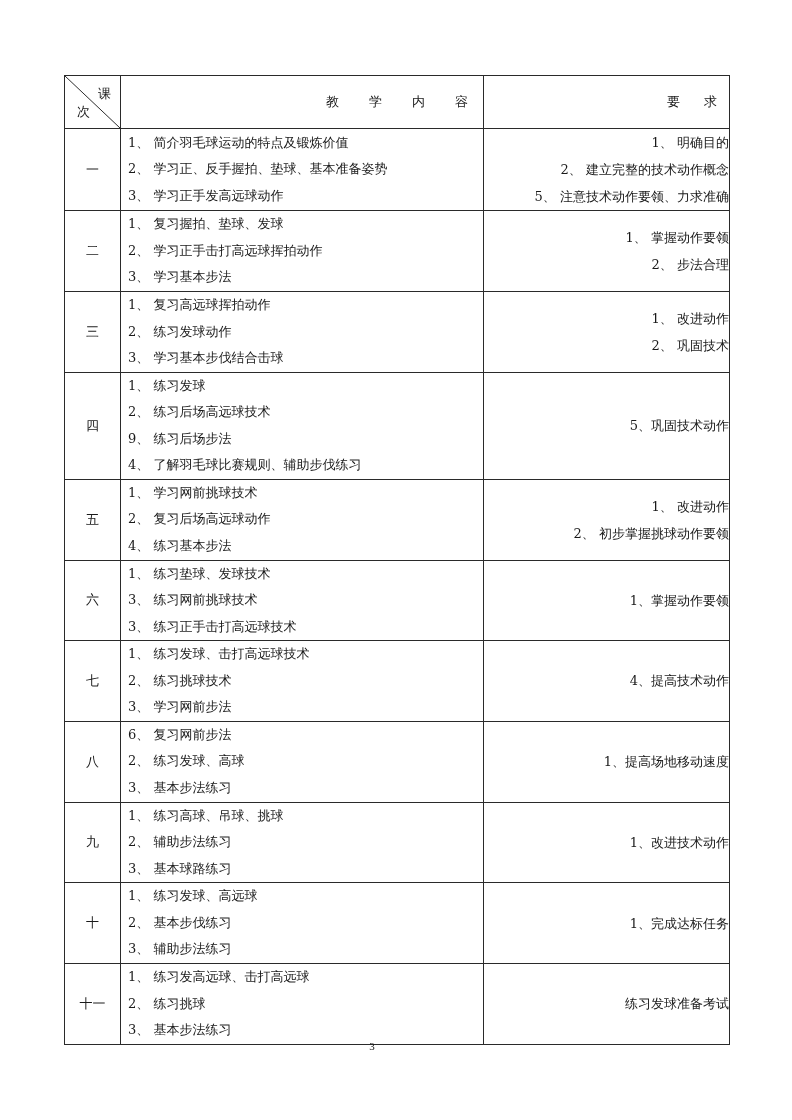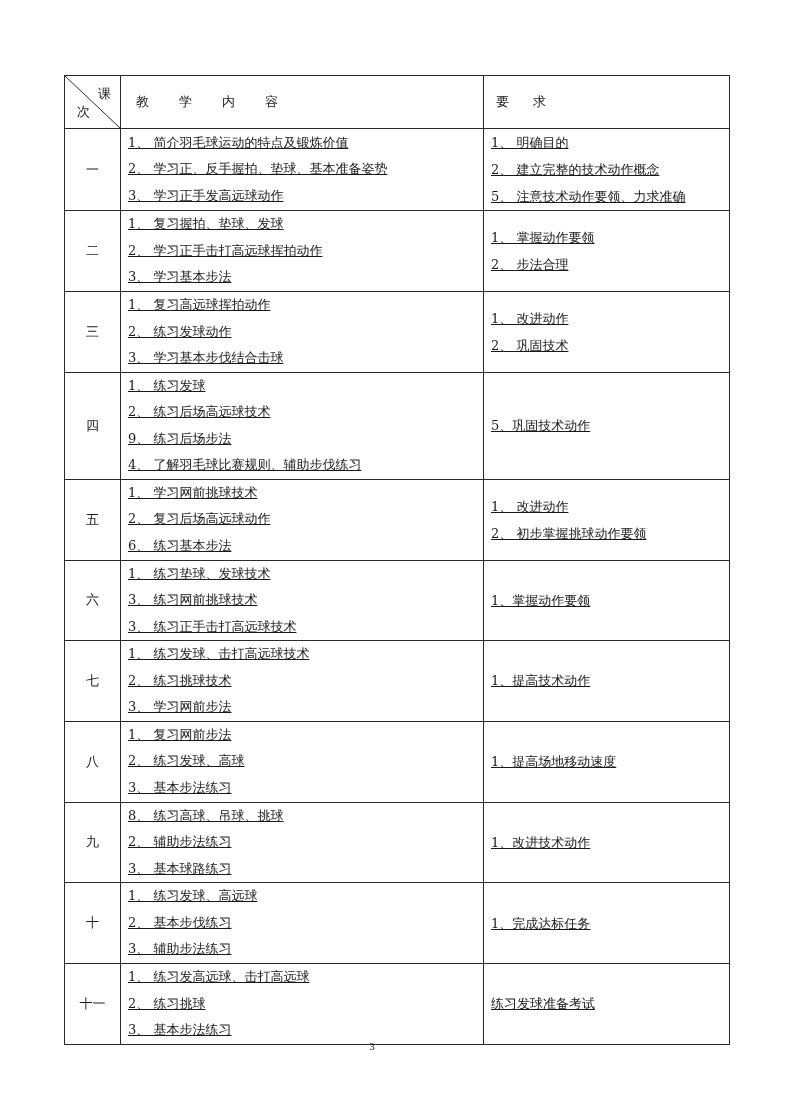--- a/index.html
+++ b/index.html
@@ -56,42 +56,41 @@
       top: 9px;
       font-size: 13px;
     }
     .diag-bottom {
       position: absolute;
       left: 12px;
       bottom: 7px;
       font-size: 13px;
     }
     .head-text {
-      text-align: left;
+      text-align: right;
       font-size: 13px;
       letter-spacing: 0;
     }
     .spaced span { margin: 0 12px; }
     .spaced-wide span { margin: 0 15px; }
 
     td.num {
       text-align: center;
       font-size: 14px;
     }
     td.content, td.req {
       padding-left: 7px !important;
     }
     .line {
       display: block;
       height: 26.5px;
       line-height: 26.5px;
       white-space: nowrap;
-      text-decoration: underline;
-    }
-    .req .line { height: 27px; line-height: 27px; }
+    }
+    .req .line { height: 27px; line-height: 27px; text-align: right; }
     .page-num {
       position: absolute;
       left: 366px;
       top: 1040px;
       width: 12px;
       text-align: center;
       font-size: 11px;
       font-family: "Liberation Serif", serif;
     }
   </style>
@@ -170,21 +169,21 @@
           </td>
           <td class="req">
             <span class="line">5、巩固技术动作</span>
           </td>
         </tr>
         <tr style="height: 81px;">
           <td class="num">五</td>
           <td class="content">
             <span class="line">1、 学习网前挑球技术</span>
             <span class="line">2、 复习后场高远球动作</span>
-            <span class="line">6、 练习基本步法</span>
+            <span class="line">4、 练习基本步法</span>
           </td>
           <td class="req">
             <span class="line">1、 改进动作</span>
             <span class="line">2、 初步掌握挑球动作要领</span>
           </td>
         </tr>
         <tr style="height: 80px;">
           <td class="num">六</td>
           <td class="content">
             <span class="line">1、 练习垫球、发球技术</span>
@@ -196,38 +195,38 @@
           </td>
         </tr>
         <tr style="height: 80px;">
           <td class="num">七</td>
           <td class="content">
             <span class="line">1、 练习发球、击打高远球技术</span>
             <span class="line">2、 练习挑球技术</span>
             <span class="line">3、 学习网前步法</span>
           </td>
           <td class="req">
-            <span class="line">1、提高技术动作</span>
+            <span class="line">4、提高技术动作</span>
           </td>
         </tr>
         <tr style="height: 81px;">
           <td class="num">八</td>
           <td class="content">
-            <span class="line">1、 复习网前步法</span>
+            <span class="line">6、 复习网前步法</span>
             <span class="line">2、 练习发球、高球</span>
             <span class="line">3、 基本步法练习</span>
           </td>
           <td class="req">
             <span class="line">1、提高场地移动速度</span>
           </td>
         </tr>
         <tr style="height: 80px;">
           <td class="num">九</td>
           <td class="content">
-            <span class="line">8、 练习高球、吊球、挑球</span>
+            <span class="line">1、 练习高球、吊球、挑球</span>
             <span class="line">2、 辅助步法练习</span>
             <span class="line">3、 基本球路练习</span>
           </td>
           <td class="req">
             <span class="line">1、改进技术动作</span>
           </td>
         </tr>
         <tr style="height: 81px;">
           <td class="num">十</td>
           <td class="content">

